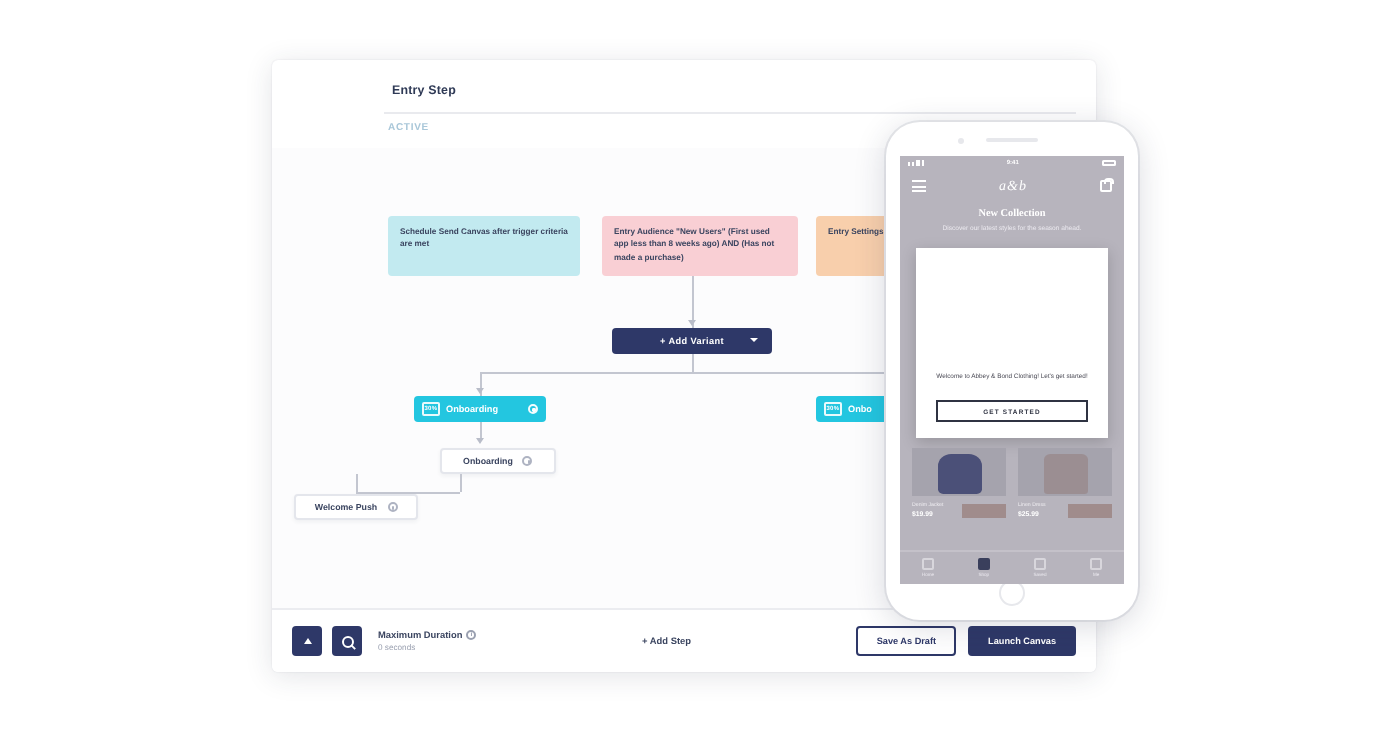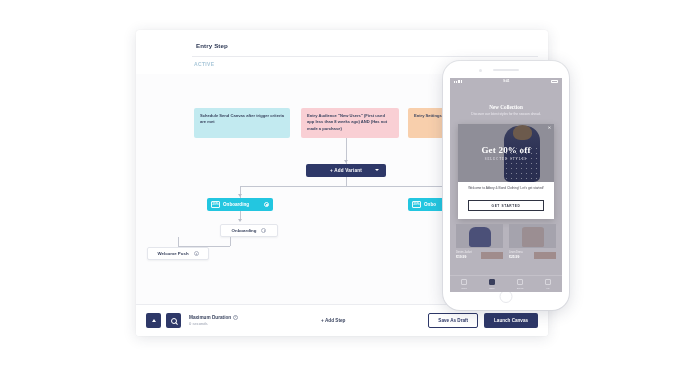--- a/index.html
+++ b/index.html
@@ -432,37 +432,36 @@
         <span class="bars">
           <i style="height:1.5px"></i>
             <i style="height:2px"></i>
             <i style="height:2.5px"></i>
             <i style="height:3px"></i>
         </span>
         <span>9:41</span>
         <span class="batt"></span>
       </div>
 
+      <div class="appbar">
+        <span class="burger">
+          <span></span>
+            <span></span>
+            <span></span>
+        </span>
+        <span class="brand">a&amp;b</span>
+        <span class="bag"></span>
+      </div>
 
       <div class="hero-head">
         <div class="h1">New Collection</div>
         <div class="h2">Discover our latest styles for the season ahead.</div>
       </div>
 
       <div class="iam">
-        <div class="art">
-          <div class="model"></div>
-          <div class="hair"></div>
-          <div class="dots-art"></div>
-          <div class="offer">
-            <div class="big">Get 20% off</div>
-            <div class="small">SELECTED STYLES</div>
-          </div>
-          <div class="close">✕</div>
-        </div>
         <div class="body">Welcome to Abbey &amp; Bond Clothing! Let's get started!</div>
         <div class="cta">GET STARTED</div>
       </div>
 
       <div class="products">
         <div class="prod">
           <div class="img">
               <div class="sh"></div>
             </div>
           <div class="meta">

